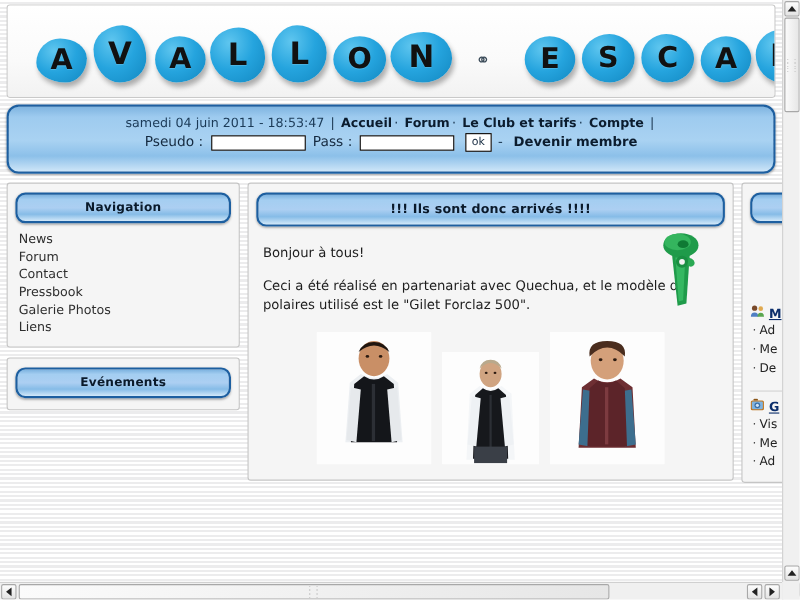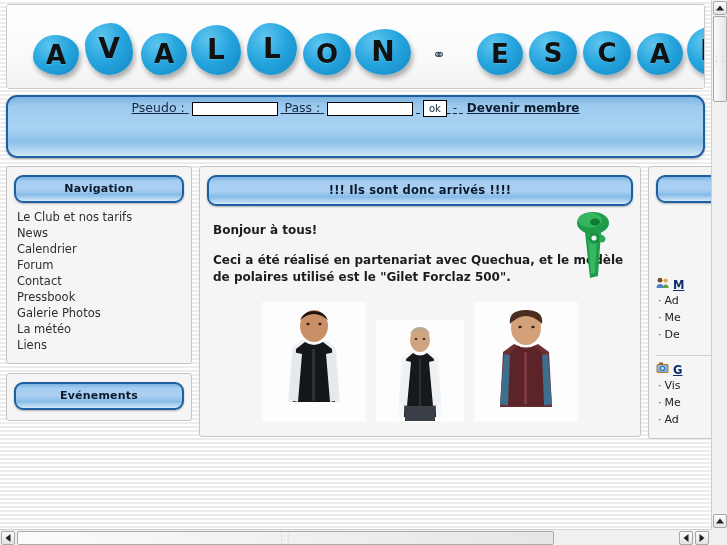--- a/index.html
+++ b/index.html
@@ -107,21 +107,20 @@
     cursor: pointer;
   }
   .nav-dot { color: #16324d; padding: 0 2px; }
 
   .nav-line2 {
     text-align: center;
     padding-top: 3px;
     font-size: 12px;
     color: #14293f;
     white-space: nowrap;
-    text-decoration: underline;
   }
   .nav-label { font-size: 12.5px; }
   .nav-input {
     width: 86px; height: 14px;
     border: 1px solid #000;
     background: #fff;
     vertical-align: middle;
     margin: 0 3px;
     font-size: 10px;
     padding: 0 2px;
@@ -154,21 +153,21 @@
     display: flex;
     align-items: flex-start;
     gap: 7px;
   }
   .panel {
     background: #f5f5f5;
     border: 1px solid #c5c5c5;
     border-radius: 3px;
     padding: 8px 7px 10px 7px;
   }
-  .col-left  { width: 186px; flex: 0 0 186px; }
+  .col-left  { width: 212px; flex: 0 0 186px; }
   .col-main  { width: 442px; flex: 0 0 442px; }
   .col-right { width: 186px; flex: 0 0 186px; }
 
   
   .pill {
     border: 2px solid #1d5fa0;
     border-radius: 9px;
     background: linear-gradient(to bottom,
       #7cb2df 0%, #a4cef1 18%, #accff2 50%, #86bce7 74%, #d2e8f9 100%);
     box-shadow: 0 1px 2px rgba(0,0,0,0.28);
@@ -193,21 +192,21 @@
   .nav-item {
     font-size: 11.5px;
     color: #2e2e2e;
     padding: 1px 0 1px 3px;
     cursor: pointer;
     white-space: nowrap;
   }
   .navlist { margin-top: 6px; }
 
   
-  .article { padding: 16px 6px 0 6px; position: relative; font-weight: bold; }
+  .article { padding: 16px 6px 0 6px; position: relative; }
   .art-p {
     font-size: 12px;
     color: #1d1d1d;
     line-height: 17px;
     margin: 0 0 13px 0;
     max-width: 390px;
   }
   .art-p.tight { margin-bottom: 0; }
   .hold-deco {
     position: absolute;
@@ -364,45 +363,51 @@
             <span class="glyph">A</span>
           </div>
           <div class="hold" style="left: 654px; top: 8px; width: 44px; height: 48px; line-height: 48px; font-size: 28px;">
             <span class="blob" style="width: 44px; height: 48px; border-radius: 53% 47% 46% 54% / 47% 53%;"></span>
             <span class="glyph">L</span>
           </div>
         </div>
     </div>
 
     <div class="navbar">
+      <div class="nav-line1">
+        <span class="nav-date">samedi 04 juin 2011 - 18:53:47</span>
+        <span class="nav-sep">|</span>
+        <a class="nav-link">Accueil</a><span class="nav-dot">·</span>
+        <a class="nav-link">Forum</a><span class="nav-dot">·</span>
+        <a class="nav-link">Le Club et tarifs</a><span class="nav-dot">·</span>
+        <a class="nav-link">Compte</a>
+        <span class="nav-sep">|</span>
+      </div>
       <div class="nav-line2">
         <span class="nav-label">Pseudo :</span>
         <input class="nav-input" type="text" placeholder="" style="">
         <span class="nav-label">Pass :</span>
         <input class="nav-input" type="password" placeholder="" style="">
         <span class="ok-btn">ok</span>
         <span class="nav-dot">-</span>
         <a class="member-link">Devenir membre</a>
       </div>
     </div>
 
     <div class="columns">
 
       <div>
         <div class="panel col-left">
           <div class="pill">Navigation</div>
           <div class="navlist" id="navlist">
-              <div class="nav-item">Le Club et nos tarifs</div>
               <div class="nav-item">News</div>
-              <div class="nav-item">Calendrier</div>
               <div class="nav-item">Forum</div>
               <div class="nav-item">Contact</div>
               <div class="nav-item">Pressbook</div>
               <div class="nav-item">Galerie Photos</div>
-              <div class="nav-item">La météo</div>
               <div class="nav-item">Liens</div>
             </div>
         </div>
         <div class="panel col-left" style="margin-top:9px;">
           <div class="pill">Evénements</div>
         </div>
       </div>
 
       <div class="panel col-main">
         <div class="pill pill-main">!!! Ils sont donc arrivés !!!!</div>

